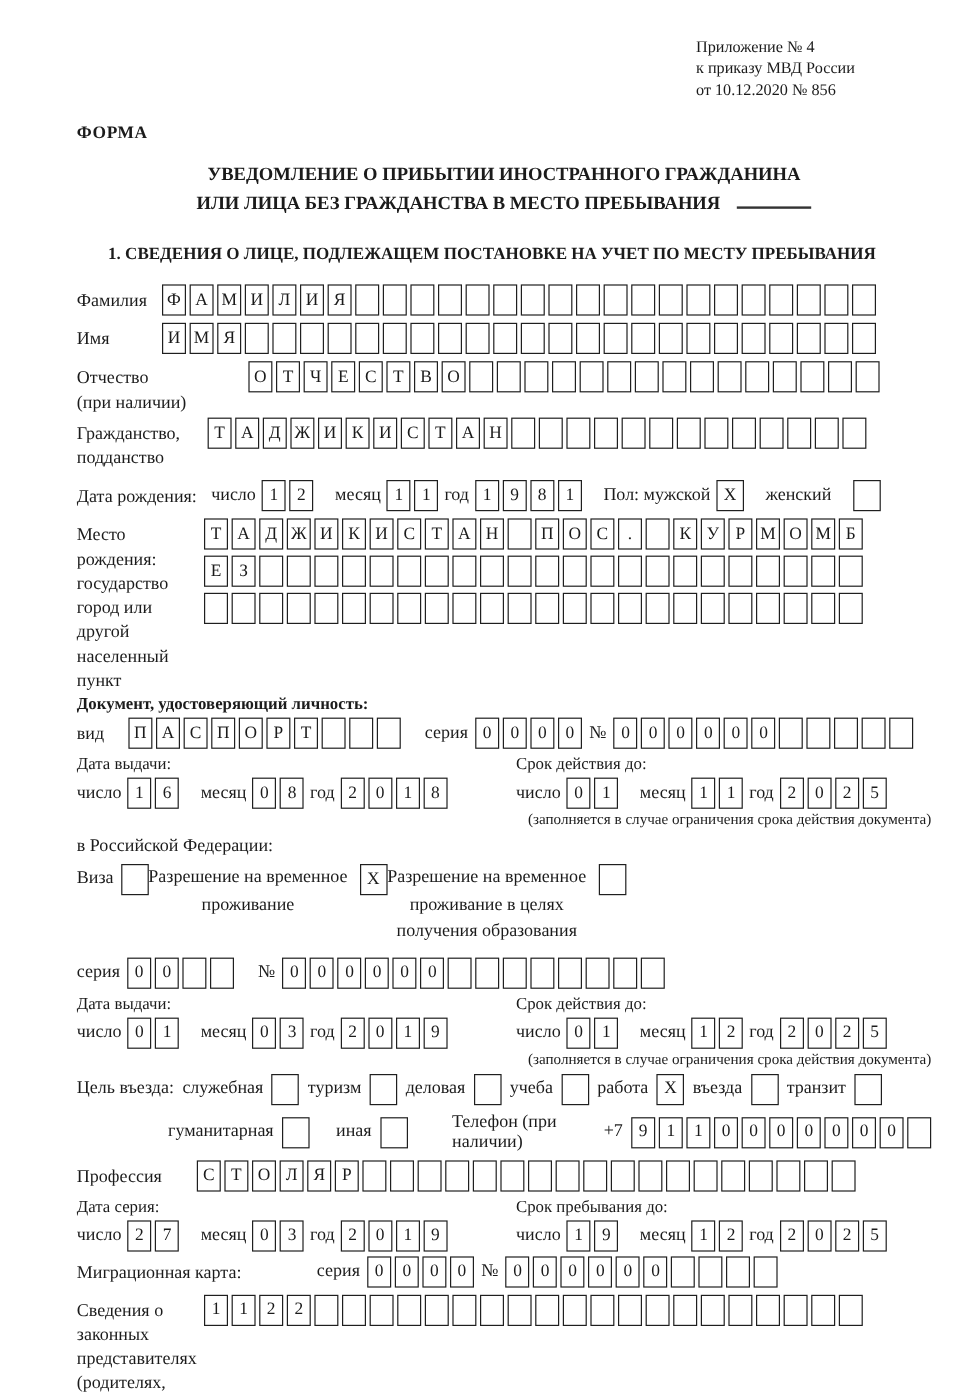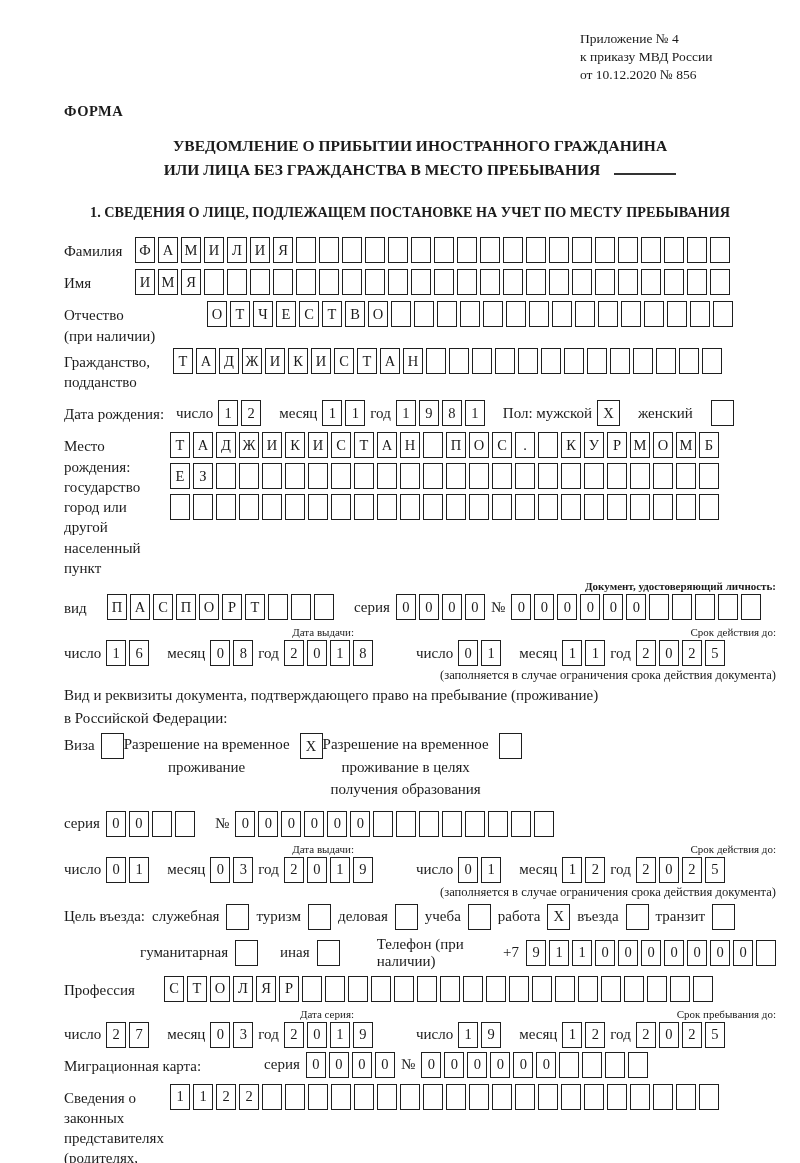--- a/index.html
+++ b/index.html
@@ -23,22 +23,22 @@
     flex:none;width:20px;height:26px;border:1.6px solid #1f1f1f;
     display:inline-flex;align-items:center;justify-content:center;
     font-size:14.5px;line-height:1;background:#fff;box-sizing:border-box;
   }
   .chk{width:23px;}
   .row{display:flex;align-items:flex-start;margin-bottom:6px;}
   .lbl{flex:none;padding-top:4px;line-height:1.35;}
   .inline{display:flex;align-items:center;gap:6px;}
   .note{font-size:12.6px;}
   .bold{font-weight:bold;}
-  .center-head{text-align:right;font-size:11px;margin-bottom:2px;}
-  .dates{display:flex;margin-bottom:4px;}
+  .center-head{text-align:left;font-size:14px;margin-bottom:2px;}
+  .dates{display:flex;margin-bottom:4px;gap:14px;}
   .dates .col-l{width:352px;flex:none;}
   .dates .col-r{flex:1;}
   .date-line{display:flex;align-items:center;gap:5px;}
   .pre{white-space:pre-line;}
   .gap8{width:8px;flex:none;}
   .mt2{margin-top:2px;}
 </style>
 </head>
 <body>
 
@@ -388,21 +388,20 @@
             <span class="cb">2</span>
             <span class="cb">0</span>
             <span class="cb">2</span>
             <span class="cb">5</span>
           </span>
       </div>
       <div class="note" style="text-align:right;margin-top:2px">(заполняется в случае ограничения срока действия документа)</div>
     </div>
   </div>
 
-  <div class="mt2">Вид и реквизиты документа, подтверждающего право на пребывание (проживание)</div>
   <div style="margin:6px 0">в Российской Федерации:</div>
 
   <div class="row" style="margin-bottom:10px">
     <div class="inline" style="align-items:flex-start">
       <span style="padding-top:4px">Виза</span>
       <span class="cb chk"></span>
     </div>
     <div class="inline" style="align-items:flex-start;gap:10px">
       <span class="pre" style="text-align:center;line-height:1.5">Разрешение на временное
 проживание</span>

